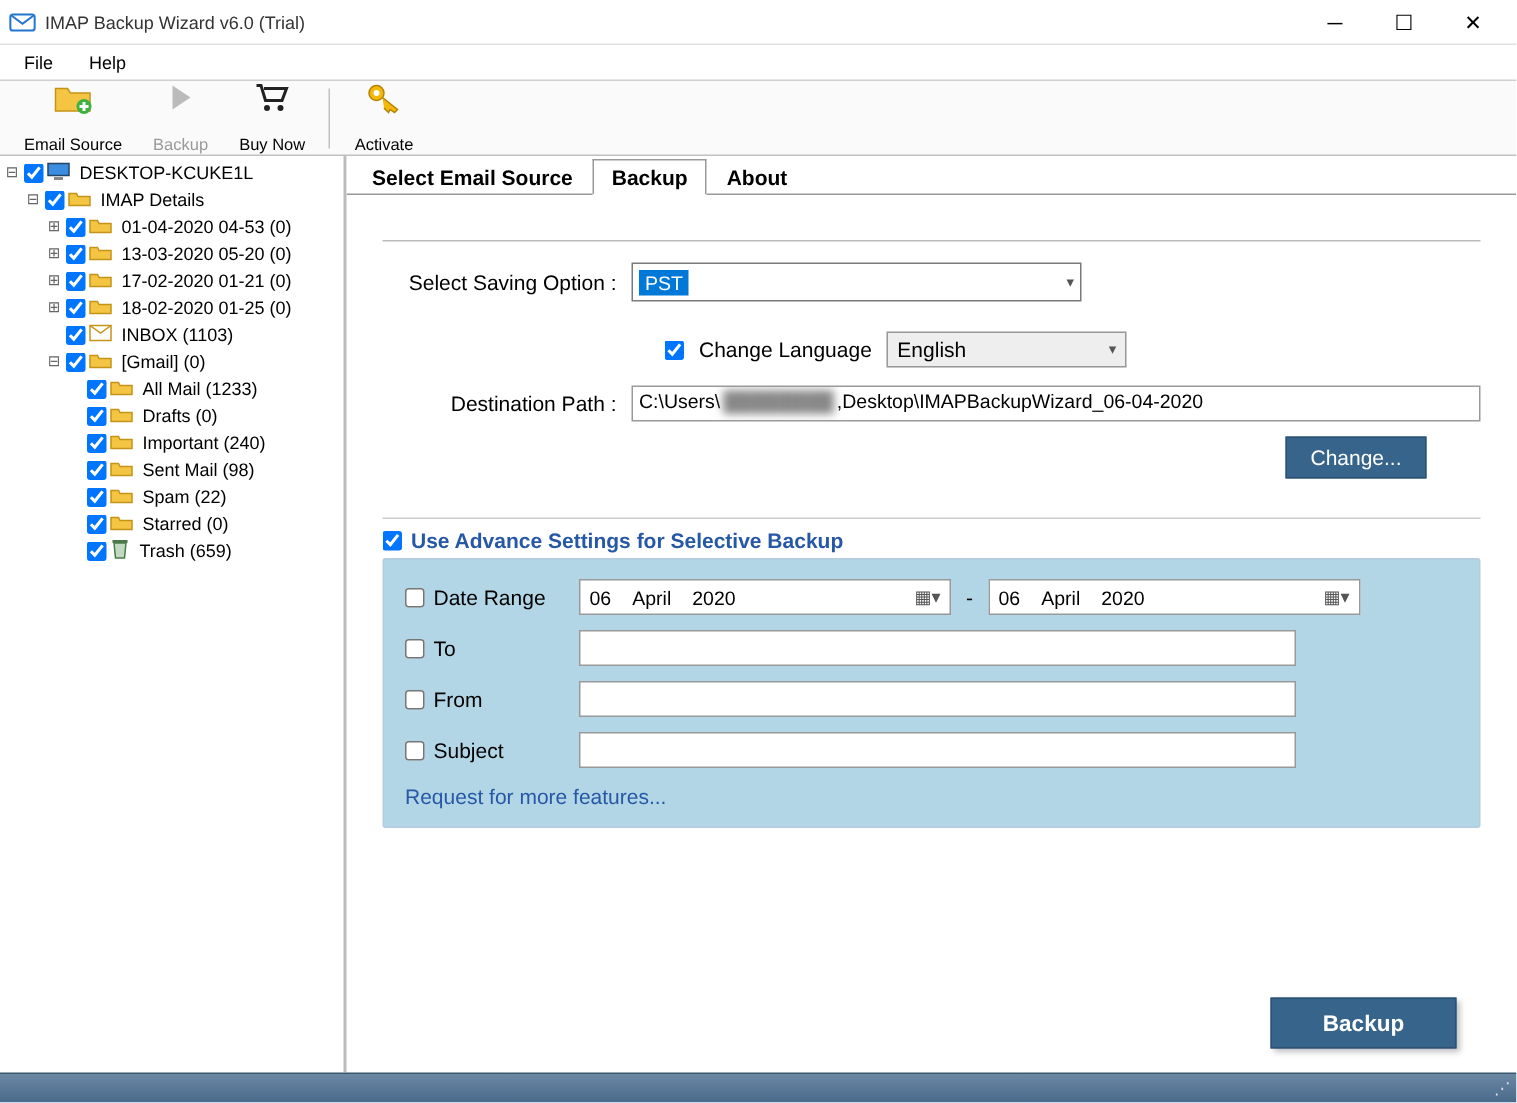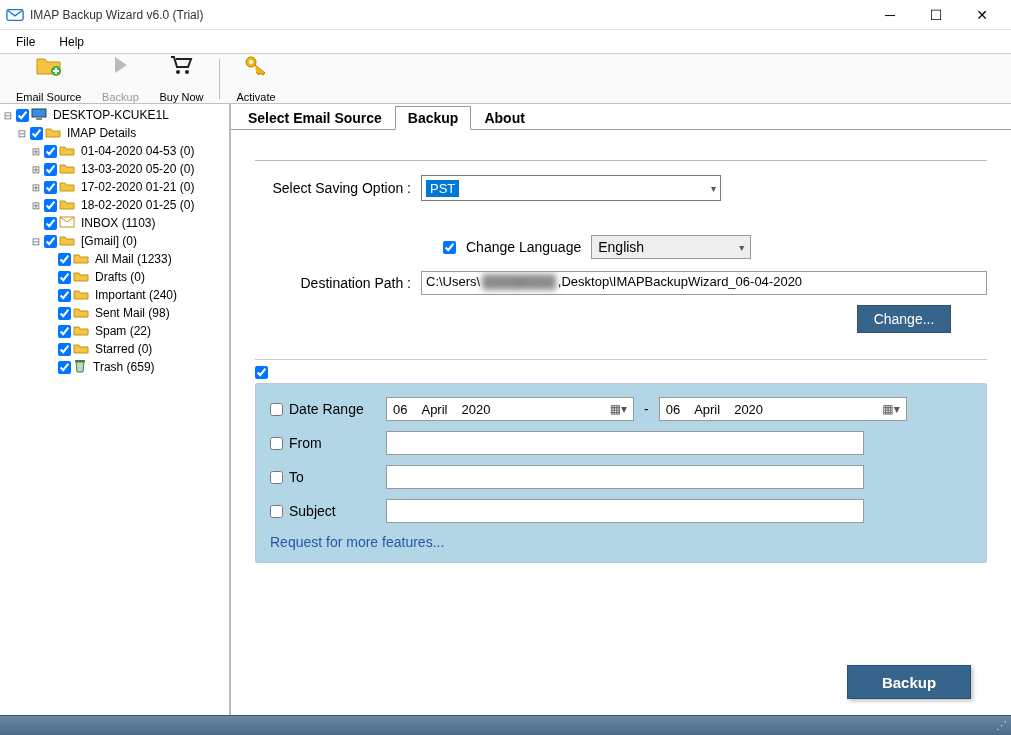--- a/index.html
+++ b/index.html
@@ -35,21 +35,21 @@
 .ind-0{padding-left:2px}.ind-1{padding-left:16px}.ind-2{padding-left:30px}.ind-3{padding-left:44px}
 
 
 .rightpane { flex: 1; display: flex; flex-direction: column; overflow: hidden; }
 .tabs { display: flex; align-items: flex-end; height: 26px; border-bottom: 1px solid #999; padding-left: 4px; background:#fff;}
 .tab { padding: 3px 12px; font-size: 14px; font-weight: bold; cursor: pointer; border: 1px solid transparent; position: relative; top: 1px; }
 .tab.active { border: 1px solid #999; border-bottom: 1px solid #fff; background: #fff; }
 .pane { flex: 1; padding: 24px 24px 10px 24px; overflow: auto; position: relative; }
 .thin-rule { border: none; border-top: 1px solid #bbb; margin: 6px 0 14px; }
 
-.form-row { display: flex; align-items: center; margin-bottom: 34px; }
+.form-row { display: flex; align-items: center; margin-bottom: 20px; }
 .form-label { width: 166px; text-align: right; padding-right: 10px; font-size: 14px; }
 .select-box { flex: 0 0 300px; height: 26px; border: 1px solid #7a7a7a; display: flex; align-items: center; padding: 0 4px; justify-content: space-between; cursor: pointer; }
 .select-box .sel-val { background: #0078d7; color: #fff; padding: 1px 4px; }
 .select-caret { font-size: 10px; color: #555; }
 .lang-row { display: flex; align-items: center; margin-left: 188px; margin-bottom: 12px; gap: 10px; font-size: 14px; }
 .lang-select { width: 160px; height: 24px; background: #eee; border: 1px solid #999; display: flex; align-items: center; padding: 0 6px; justify-content: space-between; cursor: pointer;}
 .dest-input { flex: 1; height: 24px; border: 1px solid #999; padding: 2px 4px; font-size: 13px; overflow: hidden; white-space: nowrap; }
 .change-btn { margin-left: auto; margin-top: 6px; width: 94px; height: 28px; background: #36648b; color: #fff; border: 1px solid #2d5173; font-size: 14px; cursor: pointer; display:flex; align-items:center; justify-content:center;}
 .change-wrap { display:flex; justify-content:flex-end; padding-right: 36px; margin-bottom: 26px;}
 
@@ -286,20 +286,21 @@
         </div>
       </div>
       <div class="change-wrap">
         <div class="change-btn">Change...</div>
       </div>
 
       <hr class="thin-rule" style="margin-bottom:6px;border-top:1px solid #ccc;">
 
       <div class="adv-header">
         <input type="checkbox" checked="" style="">
+        <span>Use Advance Settings for Selective Backup</span>
       </div>
 
       <div class="adv-panel">
         <div class="adv-row">
           <label class="adv-chk-label">
               <input type="checkbox" style=""> 
               <span>Date Range</span>
             </label>
           <div class="date-box">
             <span>06</span>
@@ -311,28 +312,28 @@
           <div class="date-box">
             <span>06</span>
             <span>April</span>
             <span>2020</span>
             <span class="date-cal">▦▾</span>
           </div>
         </div>
         <div class="adv-row">
           <label class="adv-chk-label">
               <input type="checkbox" style=""> 
-              <span>From</span>
+              <span>To</span>
             </label>
           <input class="adv-input" style="">
         </div>
         <div class="adv-row">
           <label class="adv-chk-label">
               <input type="checkbox" style=""> 
-              <span>To</span>
+              <span>From</span>
             </label>
           <input class="adv-input" style="">
         </div>
         <div class="adv-row">
           <label class="adv-chk-label">
               <input type="checkbox" style=""> 
               <span>Subject</span>
             </label>
           <input class="adv-input" style="">
         </div>

